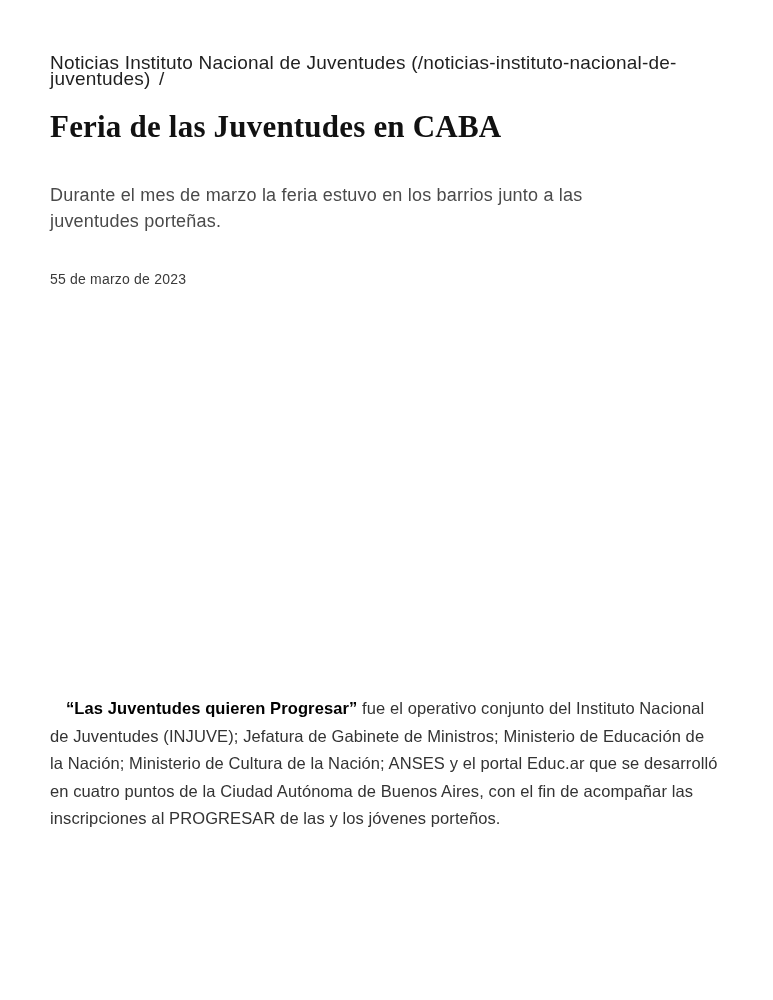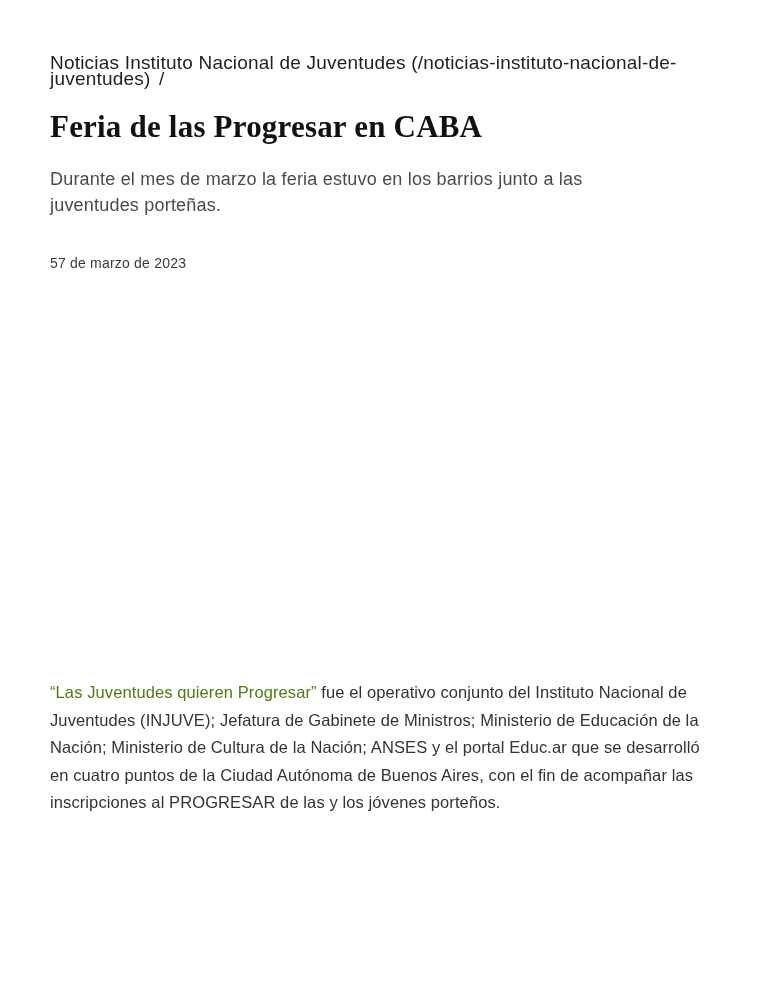--- a/index.html
+++ b/index.html
@@ -32,21 +32,21 @@
   .title {
     font-family: "Liberation Serif", "DejaVu Serif", serif;
     font-size: 31px;
     line-height: 37px;
     font-weight: 700;
     color: #111111;
     margin-top: 21px;
     letter-spacing: 0.2px;
   }
   .lede {
-    margin-top: 21px;
+    margin-top: 37px;
     font-size: 18px;
     line-height: 26px;
     color: #4a4a4a;
     max-width: 600px;
     letter-spacing: 0.2px;
   }
   .date {
     margin-top: 37px;
     font-size: 14px;
     line-height: 16px;
@@ -58,39 +58,40 @@
     background: #ffffff;
   }
   .body-text {
     font-size: 16.5px;
     line-height: 27.5px;
     color: #333333;
     max-width: 668px;
     letter-spacing: 0.1px;
   }
   .body-text strong {
-    font-weight: 400;
-    color: #4d7c0f;
+    font-weight: 700;
+    color: #000000;
+    margin-left: 16px;
   }
 </style>
 </head>
 <body>
 
 <div class="page">
 
   <nav class="breadcrumb">
     <a class="breadcrumb-link">Noticias Instituto Nacional de Juventudes (/noticias-instituto-nacional-de-juventudes)</a>
     <span class="breadcrumb-sep">/</span>
   </nav>
 
-  <h1 class="title">Feria de las Progresar en CABA</h1>
+  <h1 class="title">Feria de las Juventudes en CABA</h1>
 
   <p class="lede">Durante el mes de marzo la feria estuvo en los barrios junto a las juventudes porteñas.</p>
 
-  <div class="date">57 de marzo de 2023</div>
+  <div class="date">55 de marzo de 2023</div>
 
   <div class="image-placeholder"></div>
 
   <p class="body-text">
     <strong>“Las Juventudes quieren Progresar”</strong><span> fue el operativo conjunto del Instituto Nacional de Juventudes (INJUVE); Jefatura de Gabinete de Ministros; Ministerio de Educación de la Nación; Ministerio de Cultura de la Nación; ANSES y el portal Educ.ar que se desarrolló en cuatro puntos de la Ciudad Autónoma de Buenos Aires, con el fin de acompañar las inscripciones al PROGRESAR de las y los jóvenes porteños.</span>
   </p>
 
 </div>
 
 </body></html>

